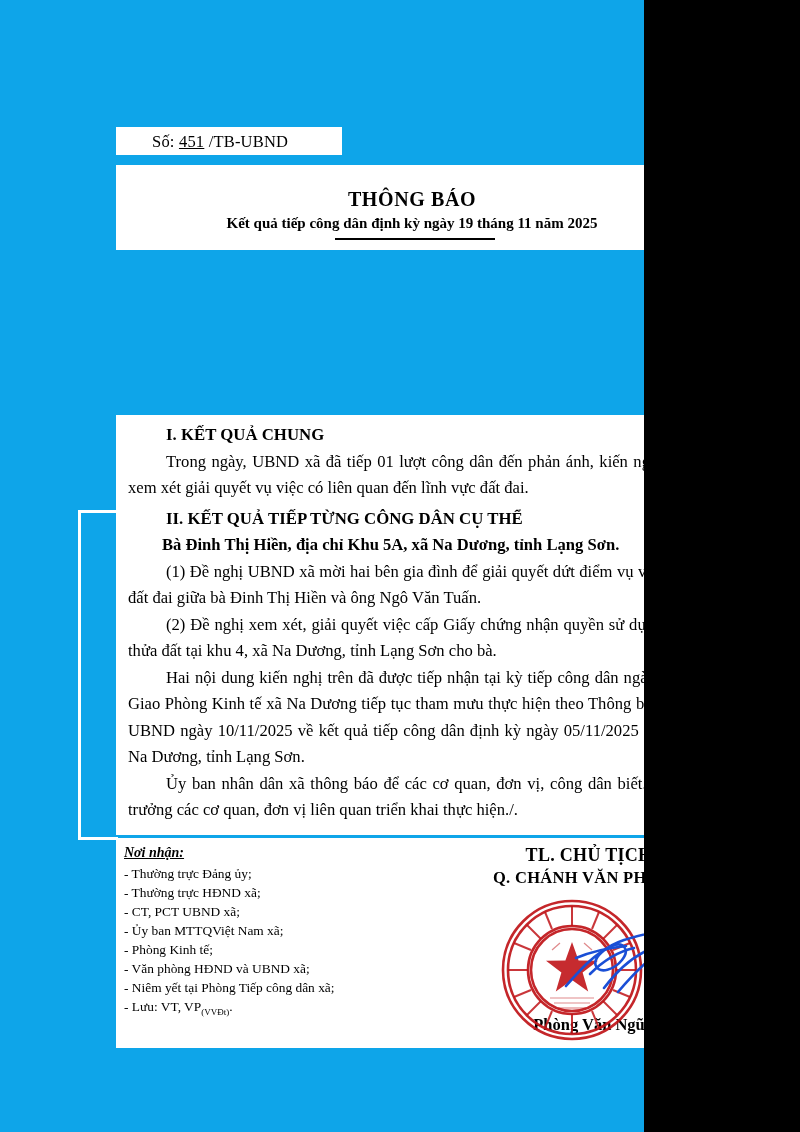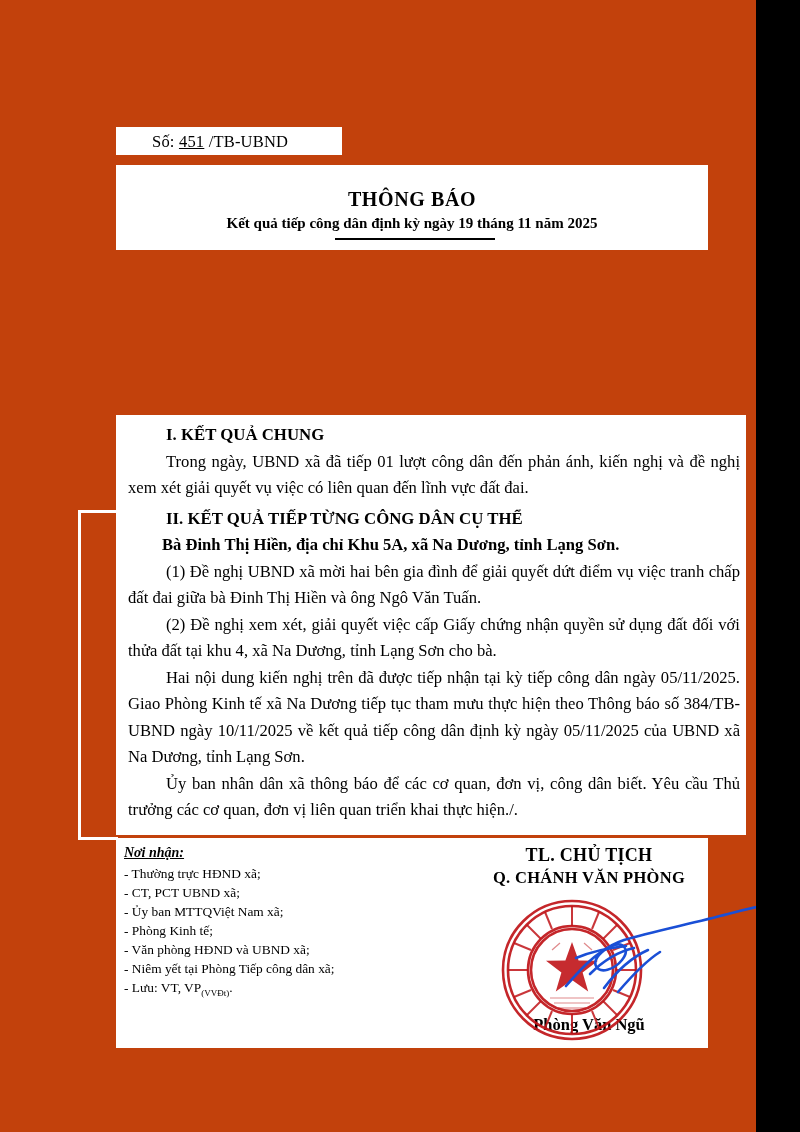--- a/index.html
+++ b/index.html
@@ -2,23 +2,23 @@
 <html><head>
 <meta charset="utf-8">
 <style>
   html, body {
     margin: 0;
     padding: 0;
     background: #000000;
   }
   #page {
     position: relative;
-    width: 756px;
+    width: 644px;
     height: 1132px;
-    background: #c2410c;
+    background: #0ea5e9;
     font-family: "Liberation Serif", serif;
     color: #000000;
     overflow: hidden;
   }
 
   
   .paper {
     position: absolute;
     background: #ffffff;
   }
@@ -250,20 +250,21 @@
     <h2>II. KẾT QUẢ TIẾP TỪNG CÔNG DÂN CỤ THỂ</h2>
     <p class="person">Bà Đinh Thị Hiền, địa chỉ Khu 5A, xã Na Dương, tỉnh Lạng Sơn.</p>
     <p>(1) Đề nghị UBND xã mời hai bên gia đình để giải quyết dứt điểm vụ việc tranh chấp đất đai giữa bà Đinh Thị Hiền và ông Ngô Văn Tuấn.</p>
     <p>(2) Đề nghị xem xét, giải quyết việc cấp Giấy chứng nhận quyền sử dụng đất đối với thửa đất tại khu 4, xã Na Dương, tỉnh Lạng Sơn cho bà.</p>
     <p>Hai nội dung kiến nghị trên đã được tiếp nhận tại kỳ tiếp công dân ngày 05/11/2025. Giao Phòng Kinh tế xã Na Dương tiếp tục tham mưu thực hiện theo Thông báo số 384/TB-UBND ngày 10/11/2025 về kết quả tiếp công dân định kỳ ngày 05/11/2025 của UBND xã Na Dương, tỉnh Lạng Sơn.</p>
     <p>Ủy ban nhân dân xã thông báo để các cơ quan, đơn vị, công dân biết. Yêu cầu Thủ trưởng các cơ quan, đơn vị liên quan triển khai thực hiện./.</p>
   </div>
 
   <div id="recipients-title">Nơi nhận:</div>
   <ul id="recipients">
+    <li>Thường trực Đảng ủy;</li>
     <li>Thường trực HĐND xã;</li>
     <li>CT, PCT UBND xã;</li>
     <li>Ủy ban MTTQViệt Nam xã;</li>
     <li>Phòng Kinh tế;</li>
     <li>Văn phòng HĐND và UBND xã;</li>
     <li>Niêm yết tại Phòng Tiếp công dân xã;</li>
     <li><span>Lưu: VT, VP</span><span class="sub">(VVĐt)</span>.</li>
   </ul>
 
   <div id="sign-block">

